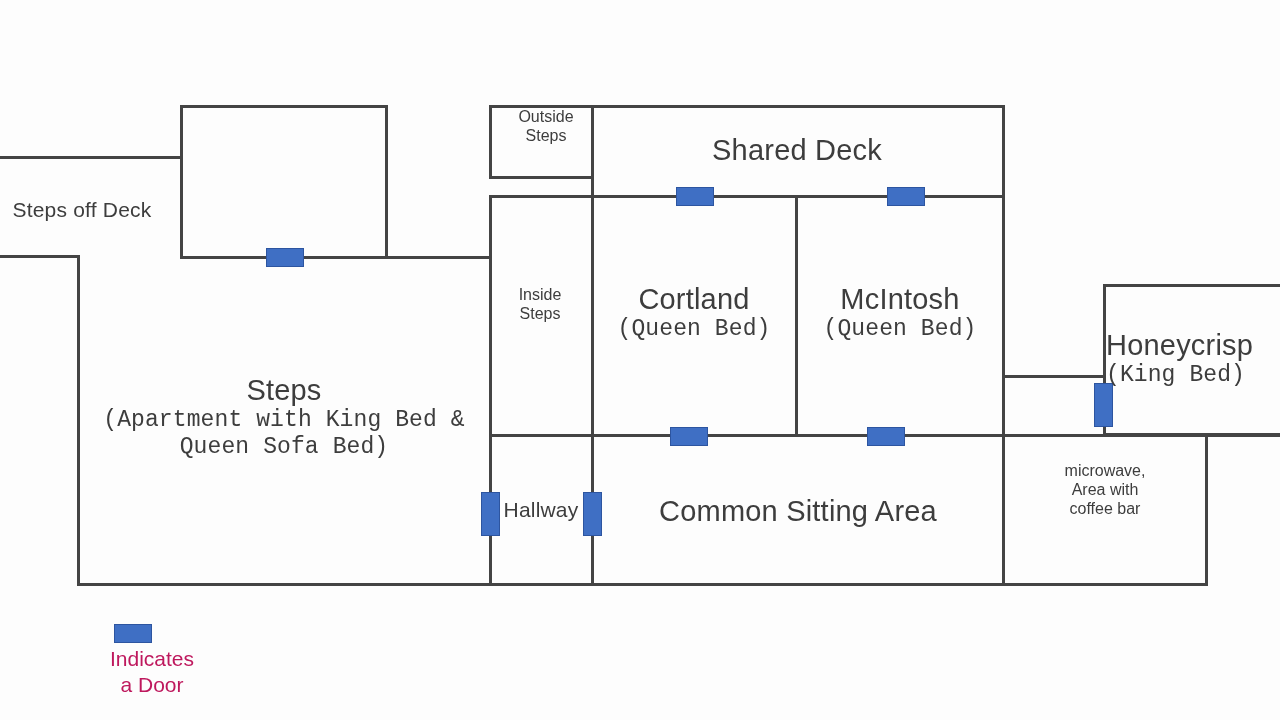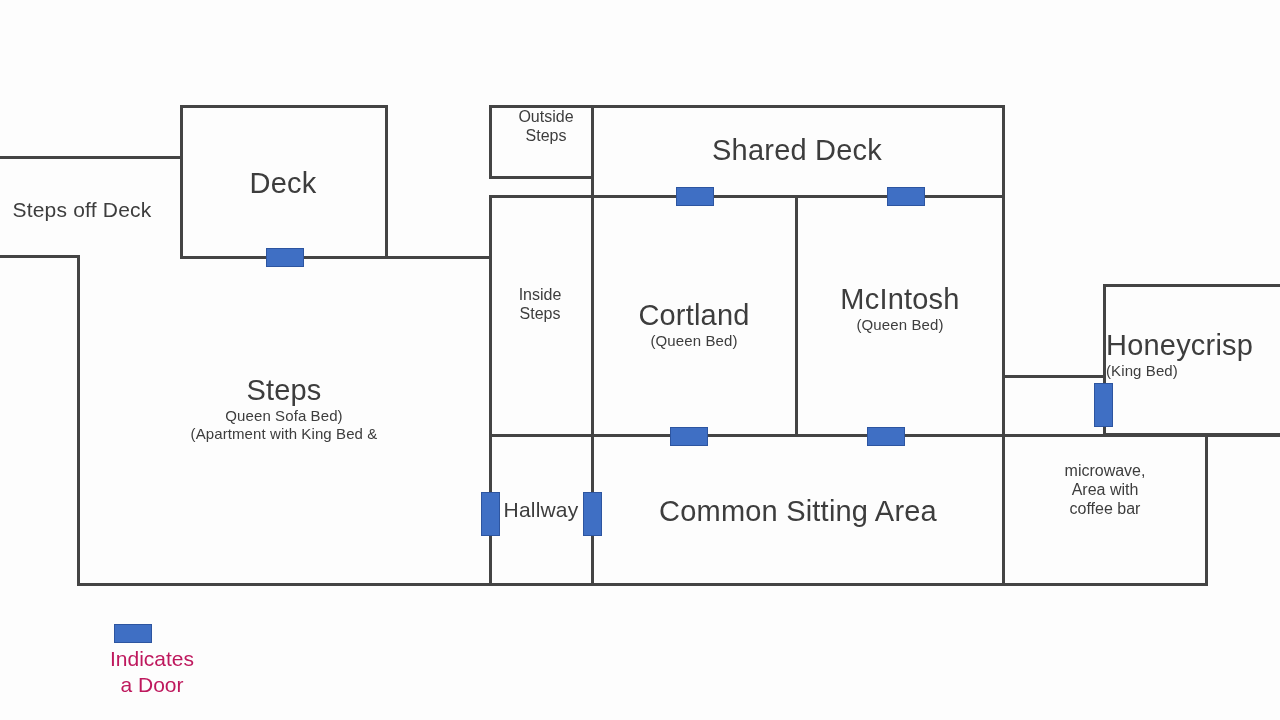--- a/index.html
+++ b/index.html
@@ -47,22 +47,23 @@
     color: #3d3d3d;
     white-space: nowrap;
   }
   .label .name {
     display: block;
     font-size: 29px;
     letter-spacing: 0.2px;
   }
   .label .sub {
     display: block;
-    font-size: 15px;
+    font-size: 23px;
     letter-spacing: 0.1px;
+    font-family: Liberation Mono, monospace;
   }
   .label.tiny .name  { font-size: 21px; }
 
   
   .line { display: block; }
 
   
   #legend {
     position: absolute;
     left: 78px;
@@ -141,52 +142,49 @@
   <div class="door h" style="left:670px;  top:427px;"></div>
   <div class="door h" style="left:867px;  top:427px;"></div>
   <div class="door v" style="left:481px;  top:492px;"></div>
   <div class="door v" style="left:583px;  top:492px;"></div>
   <div class="door v" style="left:1094px; top:383px;"></div>
 
   <div class="label tiny" style="left:-6px; top:198px; width:176px;">
     <span class="name">Steps off Deck</span>
   </div>
 
-  <div class="label" style="left:180px; top:166px; width:206px;">
-    <span class="name">Deck</span>
-  </div>
 
   <div class="label tiny" style="left:489px; top:108px; width:114px;">
     <span class="line">Outside</span>
     <span class="line">Steps</span>
   </div>
 
   <div class="label tiny" style="left:489px; top:286px; width:102px;">
     <span class="line">Inside</span>
     <span class="line">Steps</span>
   </div>
 
   <div class="label" style="left:591px; top:133px; width:412px;text-align:center;">
     <span class="name">Shared Deck</span>
   </div>
 
-  <div class="label" style="left:593px; top:282px; width:202px;margin-top:16px;">
+  <div class="label" style="left:593px; top:282px; width:202px;">
     <span class="name">Cortland</span>
     <span class="sub">(Queen Bed)</span>
   </div>
 
   <div class="label" style="left:797px; top:282px; width:206px;">
     <span class="name">McIntosh</span>
     <span class="sub">(Queen Bed)</span>
   </div>
 
   <div class="label" style="left:78px; top:373px; width:412px;">
     <span class="name">Steps</span>
+    <span class="sub">(Apartment with King Bed &amp;</span>
     <span class="sub">Queen Sofa Bed)</span>
-    <span class="sub">(Apartment with King Bed &amp;</span>
   </div>
 
   <div class="label tiny" style="left:489px; top:498px; width:104px;">
     <span class="name">Hallway</span>
   </div>
 
   <div class="label" style="left:593px; top:494px; width:410px;">
     <span class="name">Common Sitting Area</span>
   </div>
 

